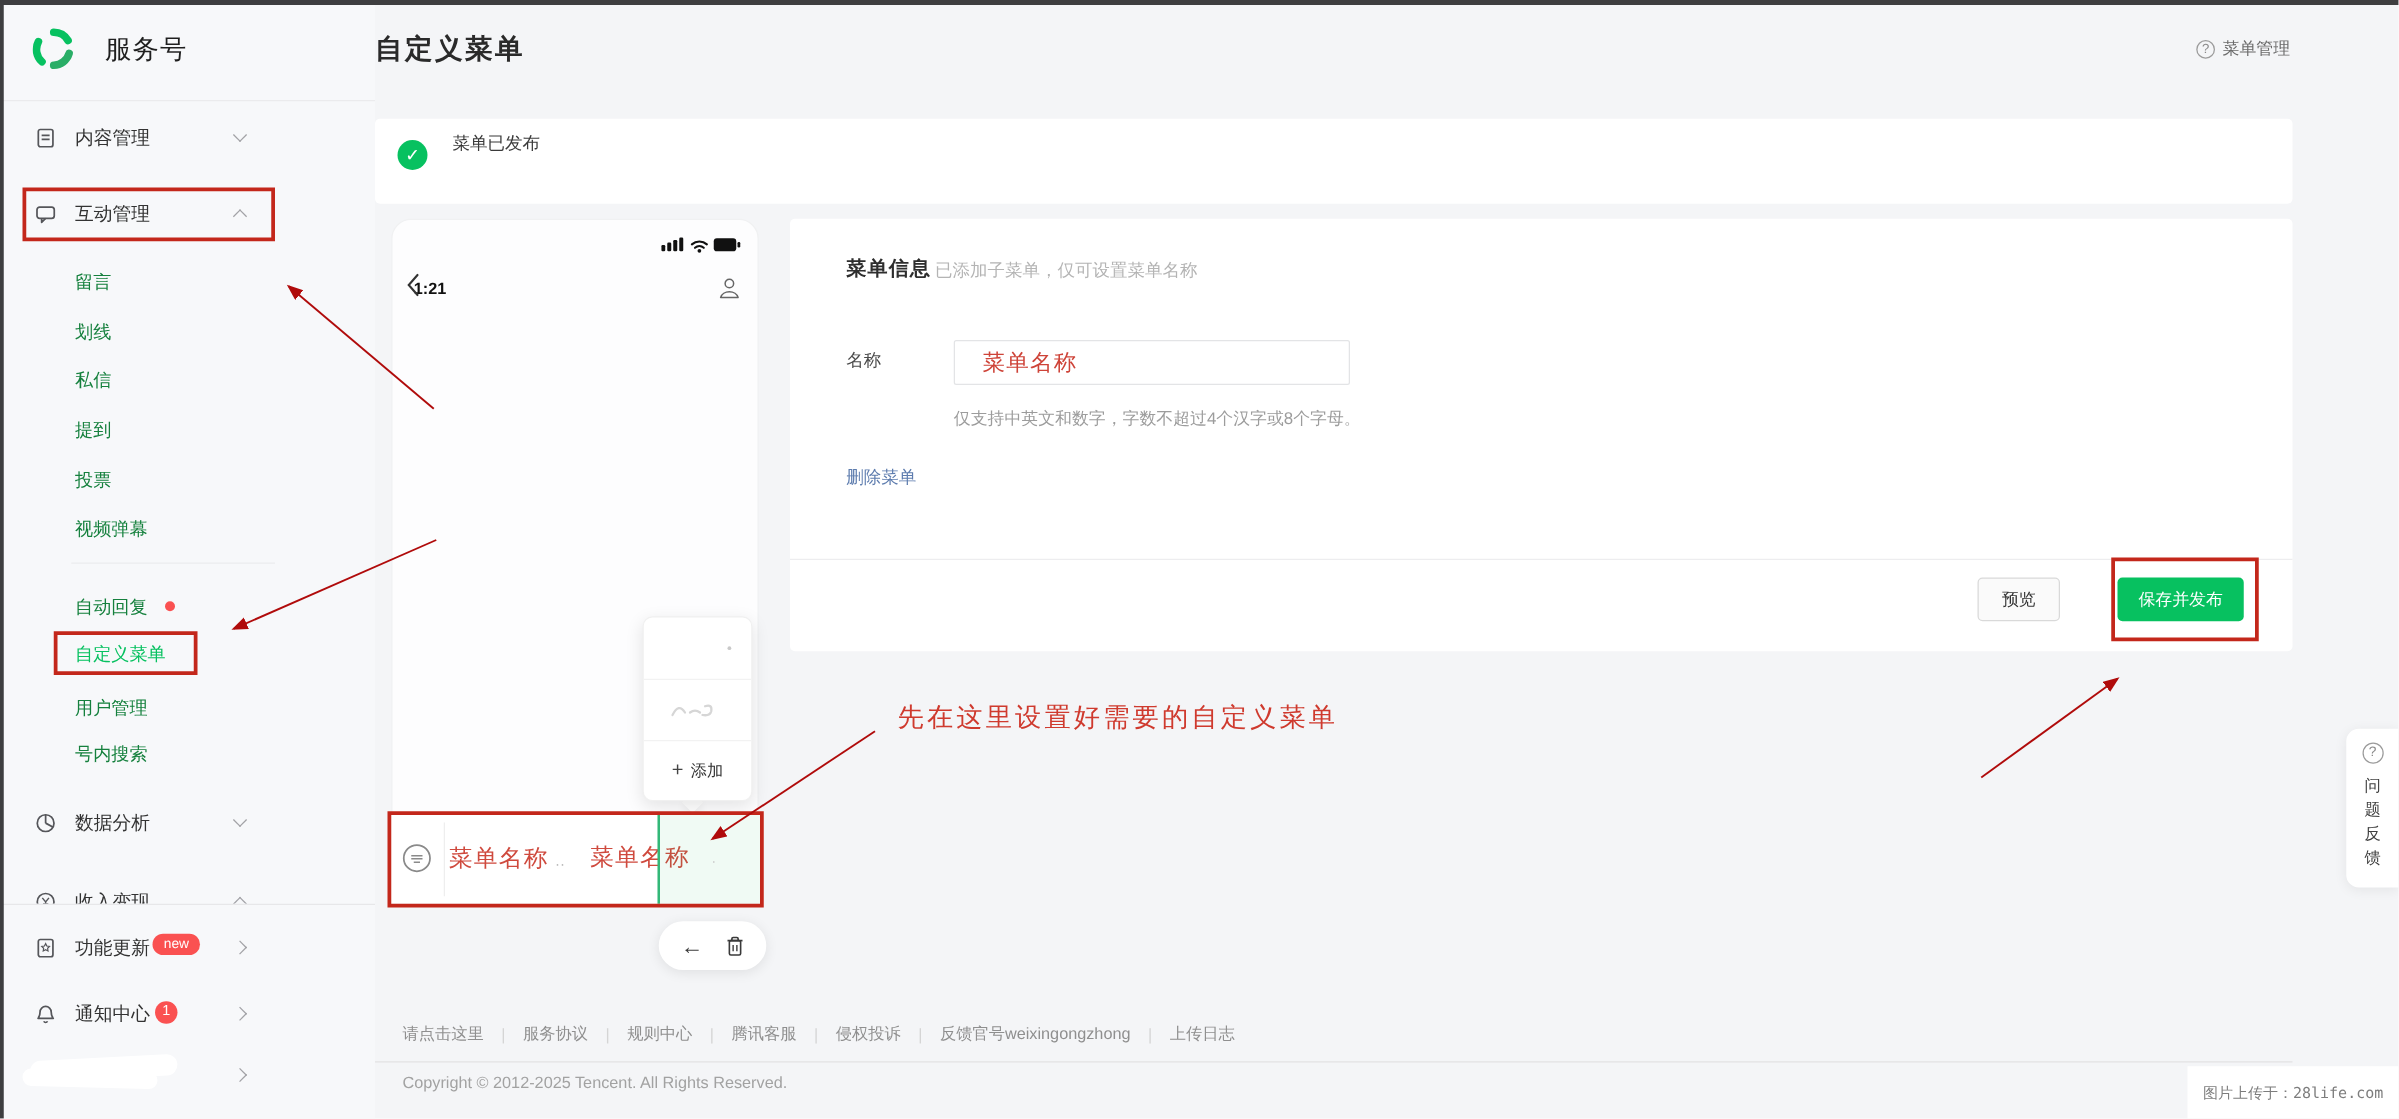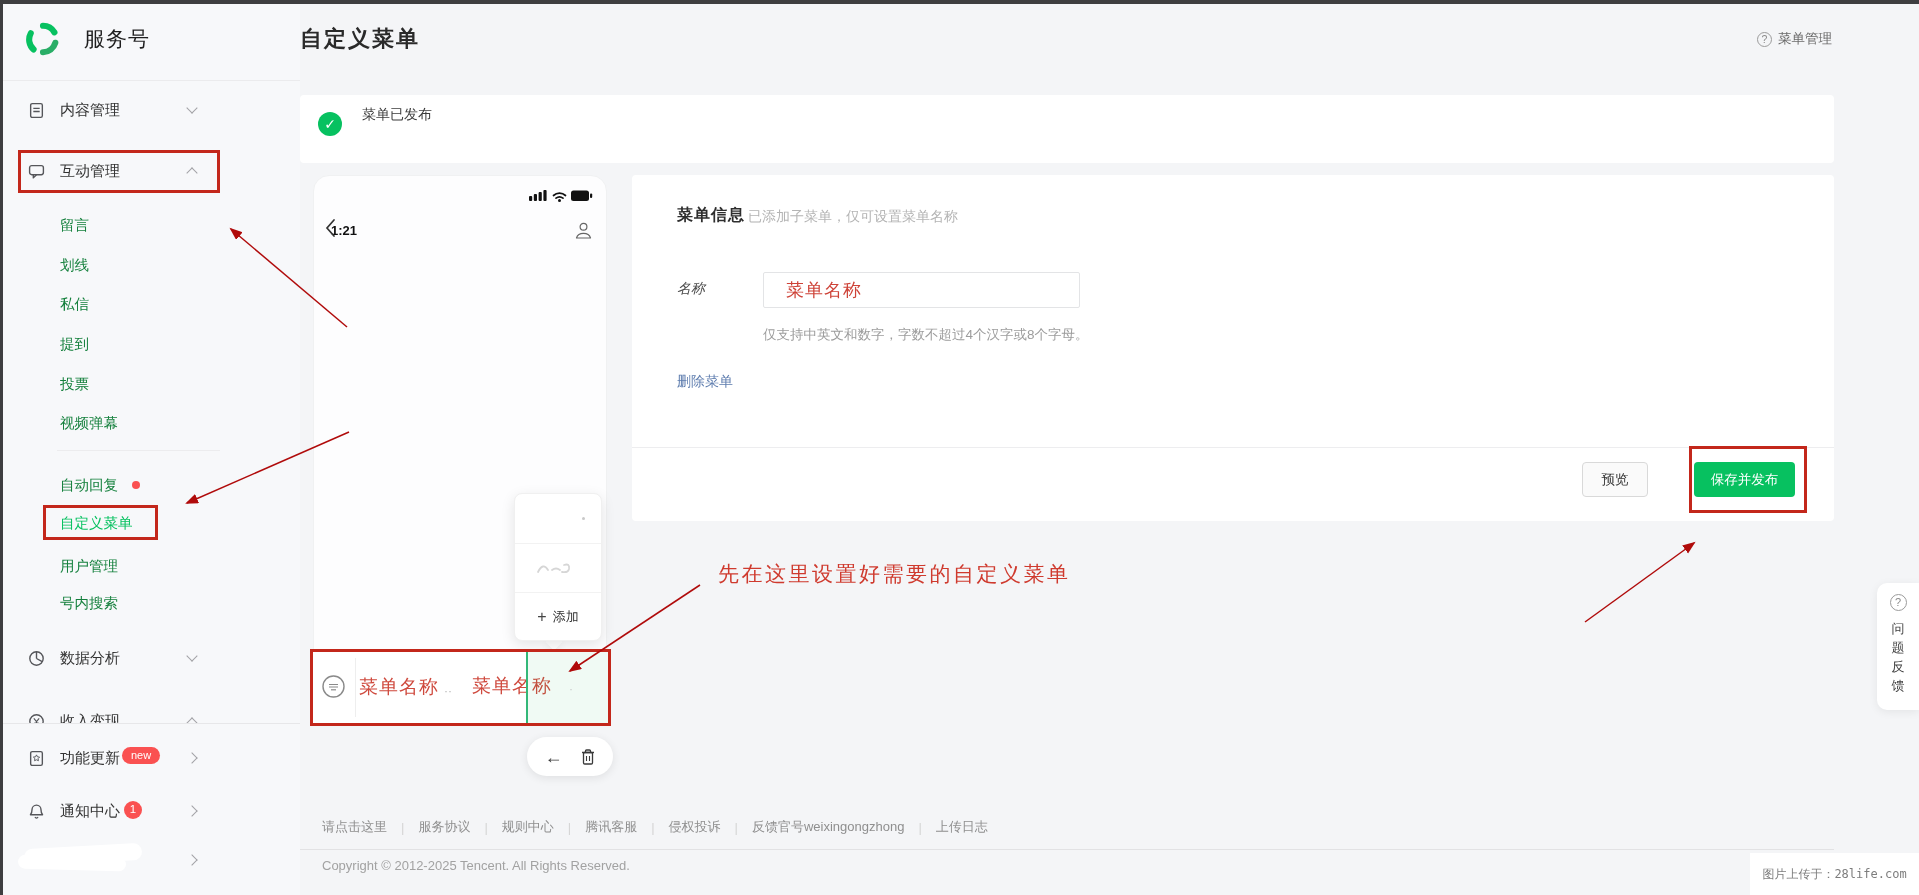--- a/index.html
+++ b/index.html
@@ -71,21 +71,21 @@
   .menubar-redbox { position:absolute; left:310px; top:649px; width:301px; height:77px; border:3px solid #c3271b; z-index:8; pointer-events:none; }
 
   
   .pill { position:absolute; left:527px; top:737px; width:86px; height:39px; background:#fff; border-radius:20px; box-shadow:0 2px 10px rgba(0,0,0,.09); display:flex; align-items:center; justify-content:center; gap:17px; z-index:5; }
   .pill-back { font-size:18px; color:#3a3a3a; cursor:pointer; line-height:1; }
 
   
   .form-panel { position:absolute; left:632px; top:175px; width:1202px; height:346px; background:#fff; border-radius:4px; z-index:3; }
   .fp-title { position:absolute; left:45px; top:30px; font-size:16px; font-weight:700; color:#2e2e2e; letter-spacing:1px; }
   .fp-hint { position:absolute; left:116px; top:33px; font-size:14px; color:#b4b4b4; }
-  .fp-name-label { position:absolute; left:45px; top:105px; font-size:14px; color:#4a4a4a;font-style:italic; }
+  .fp-name-label { position:absolute; left:45px; top:105px; font-size:14px; color:#4a4a4a; }
   .name-input { position:absolute; left:131px; top:97px; width:317px; height:36px; border:1px solid #e3e4e6; border-radius:2px; padding-left:22px; font-family:"DejaVu Serif","Liberation Serif",serif; font-size:18px; color:#ce4338; letter-spacing:1px; background:#fff; outline:none; }
   .fp-rule { position:absolute; left:131px; top:151px; font-size:13.5px; color:#9c9c9c; }
   .fp-delete { position:absolute; left:45px; top:198px; font-size:14px; color:#5d7cae; cursor:pointer; text-decoration:none; }
   .fp-hr { position:absolute; left:0; top:272px; width:100%; border-top:1px solid #ededef; }
   .btn-preview { position:absolute; left:950px; top:287px; width:66px; height:35px; background:#fafafa; border:1px solid #d9d9d9; border-radius:4px; font-size:13.5px; color:#333; cursor:pointer; }
   .btn-save { position:absolute; left:1062px; top:287px; width:101px; height:35px; background:#07c160; border:none; border-radius:4px; font-size:13.5px; color:#fff; cursor:pointer; }
   .save-redbox { position:absolute; left:1689px; top:446px; width:118px; height:67px; border:3px solid #c3271b; z-index:8; pointer-events:none; }
 
   .tip-text { position:absolute; left:718px; top:560px; font-family:"DejaVu Serif","Liberation Serif",serif; font-size:21px; color:#cf3a2e; letter-spacing:2.5px; z-index:6; white-space:nowrap; }
   .redbox { position:absolute; border:3px solid #c3271b; z-index:8; pointer-events:none; }

